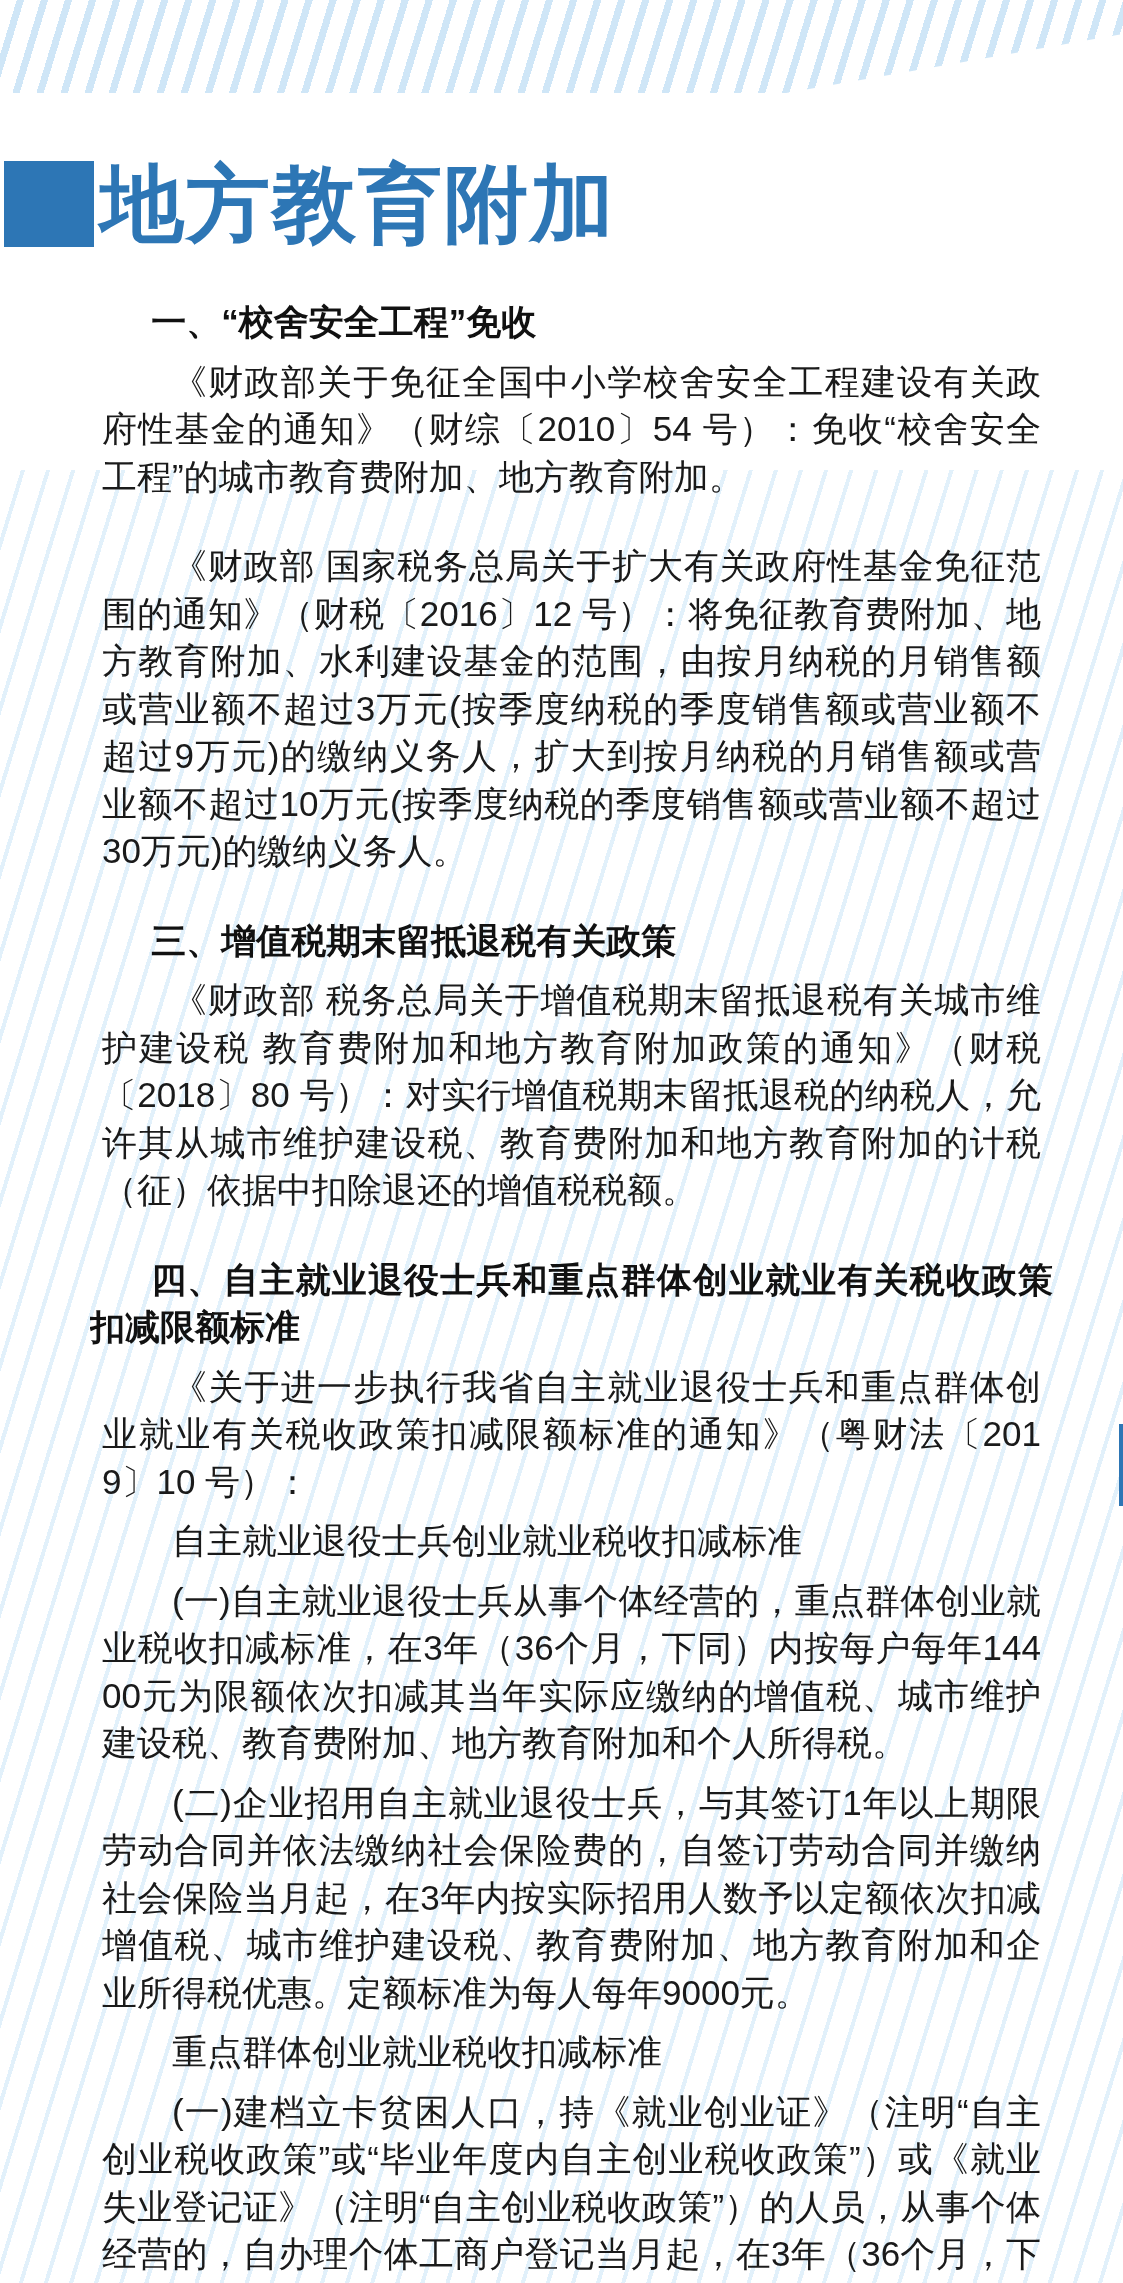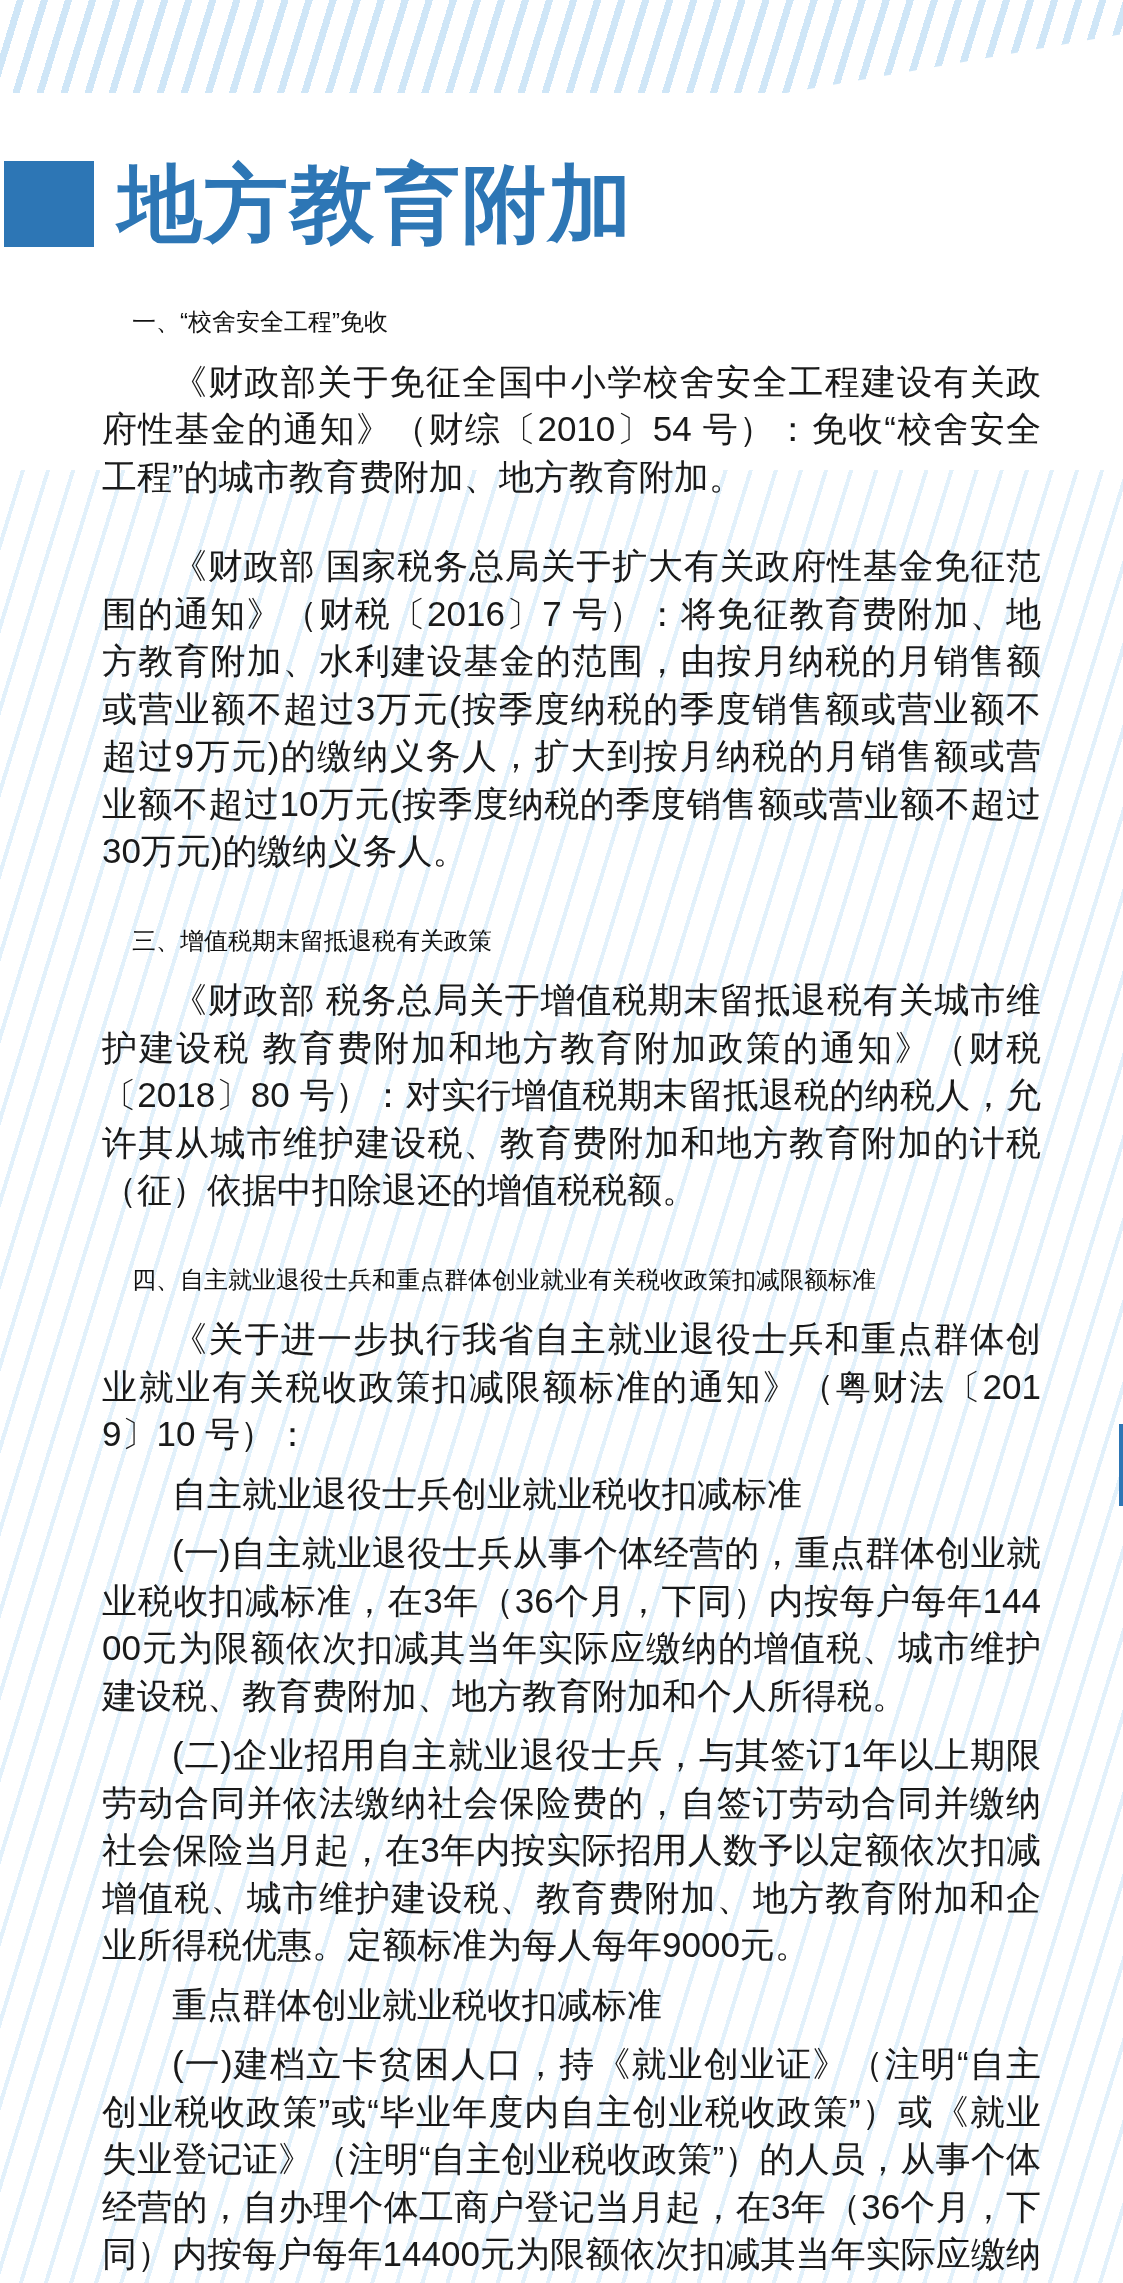--- a/index.html
+++ b/index.html
@@ -22,21 +22,21 @@
   .header-hatch{
     position:absolute;left:0;top:0;width:1123px;height:95px;
     background:repeating-linear-gradient(107deg,
       rgba(255,255,255,0) 0px, rgba(255,255,255,0) 16px,
       #cfe6f7 16px, #cfe6f7 23px);
     clip-path:polygon(0 0, 100% 0, 100% 34px, 70% 93px, 0 93px);
     z-index:0;
   }
   .title-row{
     position:absolute;top:161px;left:4px;
-    display:flex;align-items:center;gap:24px;
+    display:flex;align-items:center;gap:6px;
     z-index:2;
   }
   .title-marker{
     width:90px;height:86px;flex:0 0 auto;
   }
   .page-title{
     margin:0;
     font-size:84px;line-height:86px;
     font-weight:900;
     letter-spacing:2px;
@@ -47,22 +47,22 @@
     overflow:hidden;
     z-index:1;
     color:#1a1a1a;
     font-size:35px;line-height:47.5px;
     text-align:justify;
     word-break:break-all;
   }
   .section{margin:0 0 42px 0;}
   .section-heading{
     margin:0;
-    font-size:24px;line-height:47.5px;
-    font-weight:normal;
+    font-size:35px;line-height:47.5px;
+    font-weight:bold;
     color:#111111;
     text-indent:1.75em;
   }
   .section p{
     margin:12px;
     text-indent:2em;
     font-weight:500;
   }
   .edge-marker{
     position:absolute;right:0;top:1424px;width:4px;height:82px;
@@ -81,21 +81,21 @@
     <div class="title-marker" style="background: rgb(45, 118, 181);"></div>
     <h1 class="page-title" style="color: rgb(45, 118, 181);">地方教育附加</h1>
   </div>
 
   <div class="content" id="content">
       <div class="section">
         <h2 class="section-heading">一、“校舍安全工程”免收</h2>
         <p>《财政部关于免征全国中小学校舍安全工程建设有关政府性基金的通知》（财综〔2010〕54 号）：免收“校舍安全工程”的城市教育费附加、地方教育附加。</p>
       </div>
       <div class="section">
-        <p>《财政部 国家税务总局关于扩大有关政府性基金免征范围的通知》（财税〔2016〕7 号）：将免征教育费附加、地方教育附加、水利建设基金的范围，由按月纳税的月销售额或营业额不超过3万元(按季度纳税的季度销售额或营业额不超过9万元)的缴纳义务人，扩大到按月纳税的月销售额或营业额不超过10万元(按季度纳税的季度销售额或营业额不超过30万元)的缴纳义务人。</p>
+        <p>《财政部 国家税务总局关于扩大有关政府性基金免征范围的通知》（财税〔2016〕12 号）：将免征教育费附加、地方教育附加、水利建设基金的范围，由按月纳税的月销售额或营业额不超过3万元(按季度纳税的季度销售额或营业额不超过9万元)的缴纳义务人，扩大到按月纳税的月销售额或营业额不超过10万元(按季度纳税的季度销售额或营业额不超过30万元)的缴纳义务人。</p>
       </div>
       <div class="section">
         <h2 class="section-heading">三、增值税期末留抵退税有关政策</h2>
         <p>《财政部 税务总局关于增值税期末留抵退税有关城市维护建设税 教育费附加和地方教育附加政策的通知》（财税〔2018〕80 号）：对实行增值税期末留抵退税的纳税人，允许其从城市维护建设税、教育费附加和地方教育附加的计税（征）依据中扣除退还的增值税税额。</p>
       </div>
       <div class="section">
         <h2 class="section-heading">四、自主就业退役士兵和重点群体创业就业有关税收政策扣减限额标准</h2>
         <p>《关于进一步执行我省自主就业退役士兵和重点群体创业就业有关税收政策扣减限额标准的通知》（粤财法〔2019〕10 号）：</p>
         <p>自主就业退役士兵创业就业税收扣减标准</p>
         <p>(一)自主就业退役士兵从事个体经营的，重点群体创业就业税收扣减标准，在3年（36个月，下同）内按每户每年14400元为限额依次扣减其当年实际应缴纳的增值税、城市维护建设税、教育费附加、地方教育附加和个人所得税。</p>

